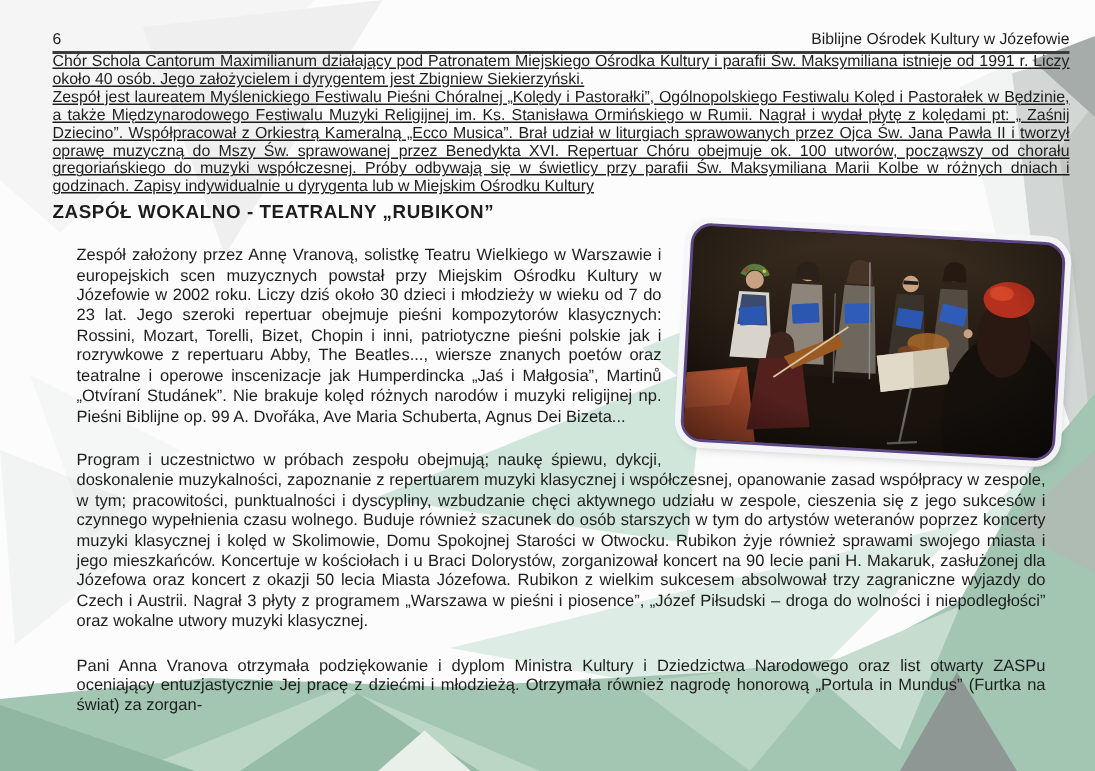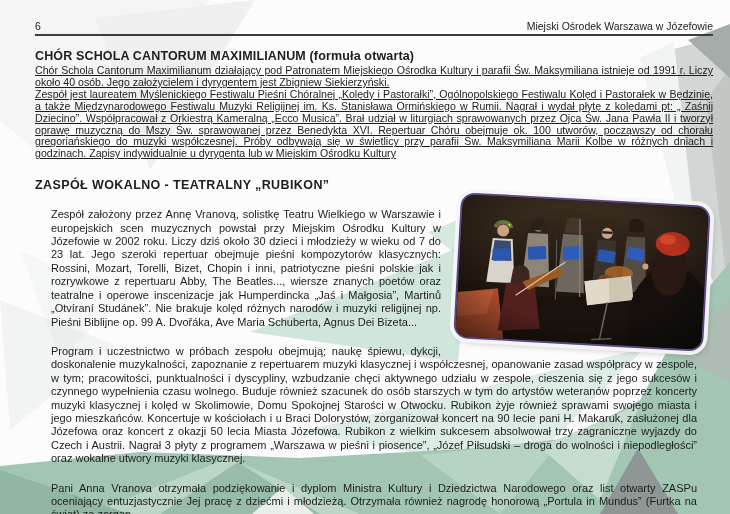--- a/index.html
+++ b/index.html
@@ -35,21 +35,21 @@
   .t-g5{background:#8e9794;clip-path:polygon(638px 448px,600px 514px,678px 514px);}
   .t-g6{background:#e9efe9;clip-path:polygon(283px 487px,314px 514px,252px 514px);}
   .t-g7{background:#aebcb4;clip-path:polygon(672px 352px,730px 300px,730px 382px);}
   .t-g8{background:#c6dccf;clip-path:polygon(540px 447px,640px 404px,600px 500px);}
   
   .content{position:relative;z-index:2;padding:20px 17px 0 35px;}
   .hdr{display:flex;justify-content:space-between;align-items:flex-end;font-size:10.5px;}
   .rule{border:0;border-top:2px solid #3c3c3c;margin:2px 0 0 0;}
   h2{font-size:12.5px;margin:0;font-weight:bold;letter-spacing:0.15px;}
   .s1 h2{margin-top:13px;margin-bottom:2px;}
-  .s2 h2{margin-top:18px;margin-bottom:3px;letter-spacing:0.4px;}
+  .s2 h2{margin-top:3px;margin-bottom:3px;letter-spacing:0.4px;}
   .s1 p{margin:0;font-size:10.6px;line-height:11.9px;text-align:justify;text-decoration:underline;}
   .s2 p{margin:16px;font-size:11px;line-height:13.4px;text-align:justify;}
   .s2 p + p{margin-top:0;}
   
   .photo-float{float:right;width:260px;height:157px;margin:0 2px 4px 10px;position:relative;}
   .photo-frame{
     position:absolute;top:4px;left:6px;width:246px;height:142px;
     border-radius:14px;border:2px solid #5c4683;overflow:hidden;
     box-shadow:0 0 0 4px rgba(246,246,249,0.95),2px 3px 7px rgba(0,0,0,0.28);
     transform:rotate(3.2deg);transform-origin:50% 50%;
@@ -84,27 +84,26 @@
     <div class="tri t-g8"></div>
     <div class="tri t-g5"></div>
     <div class="tri t-g6"></div>
     <div class="tri t-g7"></div>
   </div>
 
   <div class="content">
     <header>
       <div class="hdr">
         <span>6</span>
-        <span>Miejski Ośrodek Warszawa w Józefowie</span>
+        <span>Biblijne Ośrodek Kultury w Józefowie</span>
       </div>
       <hr class="rule">
     </header>
 
     <section class="s1">
-      <h2>CHÓR SCHOLA CANTORUM MAXIMILIANUM (formuła otwarta)</h2>
       <p>Chór  Schola Cantorum Maximilianum działający pod Patronatem Miejskiego Ośrodka Kultury i parafii Św. Maksymiliana  istnieje od 1991 r. Liczy około 40 osób. Jego założycielem i dyrygentem jest Zbigniew Siekierzyński.</p>
       <p>Zespół jest laureatem Myślenickiego Festiwalu Pieśni Chóralnej „Kolędy i Pastorałki”, Ogólnopolskiego Festiwalu Kolęd i Pastorałek w Będzinie, a także Międzynarodowego Festiwalu Muzyki Religijnej im. Ks. Stanisława Ormińskiego w Rumii. Nagrał i wydał płytę z kolędami pt: „ Zaśnij Dziecino”. Współpracował z Orkiestrą Kameralną „Ecco Musica”. Brał udział w liturgiach sprawowanych przez Ojca Św. Jana Pawła II i tworzył oprawę muzyczną do Mszy Św. sprawowanej przez Benedykta XVI. Repertuar Chóru obejmuje ok. 100 utworów, począwszy od chorału gregoriańskiego do muzyki współczesnej. Próby odbywają się w świetlicy przy parafii Św. Maksymiliana Marii Kolbe w różnych dniach i godzinach. Zapisy indywidualnie u dyrygenta lub w Miejskim Ośrodku Kultury</p>
     </section>
 
     <section class="s2 clearfix">
       <h2>ZASPÓŁ WOKALNO - TEATRALNY „RUBIKON”</h2>
 
       <div class="photo-float">
         <div class="photo-frame" title="Zespół Rubikon podczas koncertu – śpiewacy z niebieskimi teczkami nut, skrzypaczka i dyrygentka w czerwonym berecie">
           <svg viewBox="0 0 246 142" preserveAspectRatio="none">

